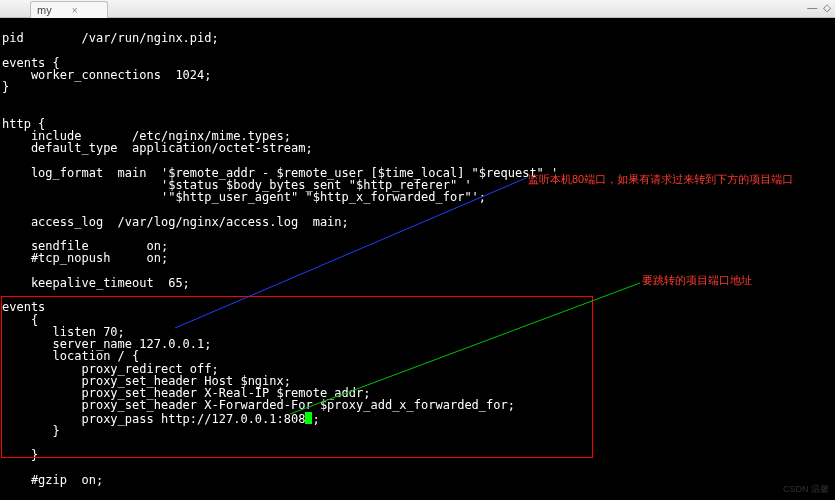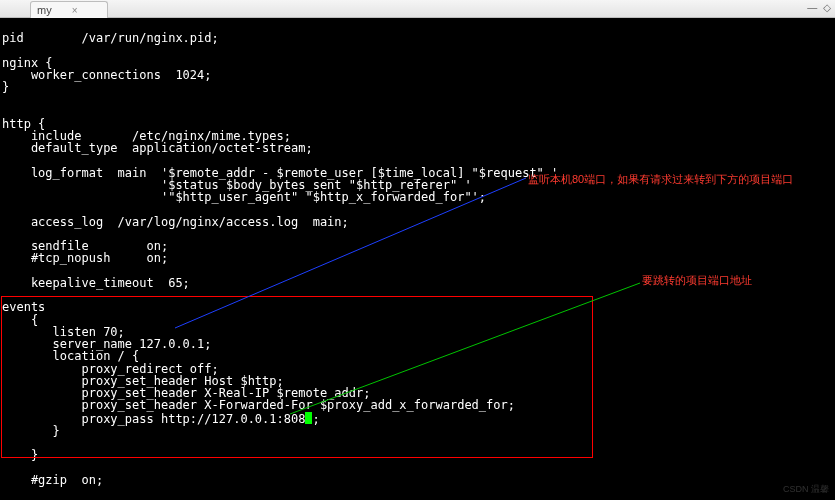--- a/index.html
+++ b/index.html
@@ -104,21 +104,21 @@
   </div>
   <div class="win-btns">
     <span>—</span>
     <span>◇</span>
   </div>
 </div>
 
 <div class="terminal">
 <span>pid        /var/run/nginx.pid;</span>
 <span></span>
-<span>nginx {</span>
+<span>events {</span>
 <span>    worker_connections  1024;</span>
 <span>}</span>
 <span></span>
 <span></span>
 <span>http {</span>
 <span>    include       /etc/nginx/mime.types;</span>
 <span>    default_type  application/octet-stream;</span>
 <span></span>
 <span>    log_format  main  '$remote_addr - $remote_user [$time_local] "$request" '</span>
 <span>                      '$status $body_bytes_sent "$http_referer" '</span>
@@ -130,21 +130,21 @@
 <span>    #tcp_nopush     on;</span>
 <span></span>
 <span>    keepalive_timeout  65;</span>
 <span></span>
 <span>events</span>
 <span>    {</span>
 <span>       listen 70;</span>
 <span>       server_name 127.0.0.1;</span>
 <span>       location / {</span>
 <span>           proxy_redirect off;</span>
-<span>           proxy_set_header Host $http;</span>
+<span>           proxy_set_header Host $nginx;</span>
 <span>           proxy_set_header X-Real-IP $remote_addr;</span>
 <span>           proxy_set_header X-Forwarded-For $proxy_add_x_forwarded_for;</span>
 <span><span>           proxy_pass http://127.0.0.1:808</span><span class="cursor-block"></span><span>;</span></span>
 <span>       }</span>
 <span></span>
 <span>    }</span>
 <span></span>
 <span>    #gzip  on;</span>
 </div>
 

